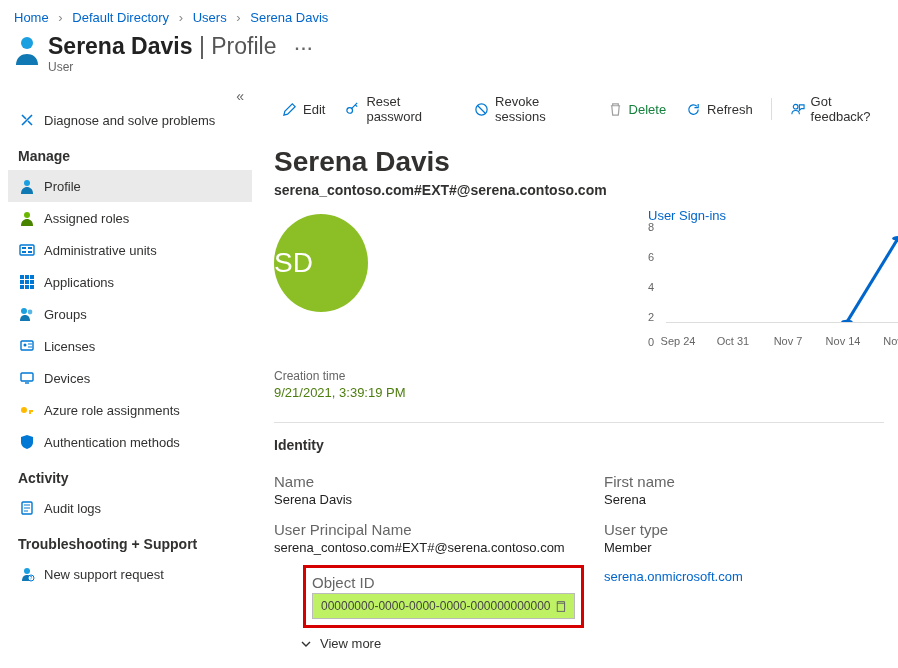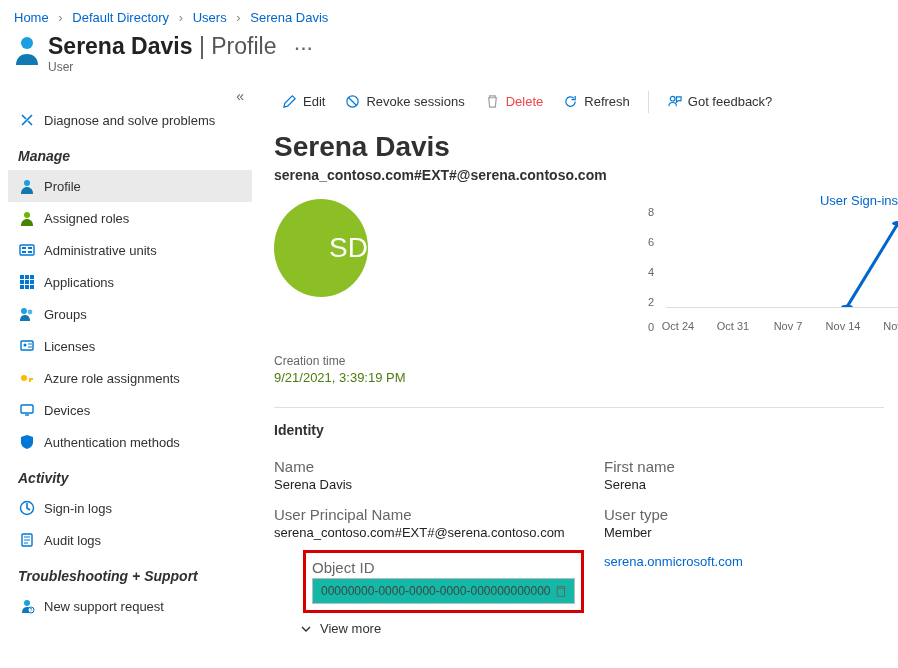--- a/index.html
+++ b/index.html
@@ -25,62 +25,62 @@
   .layout { display: flex; }
   .sidebar { width: 258px; flex-shrink: 0; padding: 4px 0 0 8px; }
   .collapse-handle { text-align: right; padding-right: 14px; color: #666; font-size: 14px;}
   .navitem {
     display: flex; align-items: center;
     padding: 7px 10px; cursor: pointer; border-radius: 0;
     margin-right: 6px;
   }
   .navitem.selected { background: #eaeaea; }
   .navitem .ico { width: 18px; height: 18px; margin-right: 8px; display:inline-flex; align-items:center; justify-content:center;}
-  .groupheader { font-weight: 600; padding: 12px 10px 6px 10px; font-size: 14px; font-style: italic;}
+  .groupheader { font-weight: 600; padding: 12px 10px 6px 10px; font-size: 14px;}
   .content { flex: 1; padding: 4px 0 0 16px; position: relative; min-width:0;}
   .toolbar { display: flex; align-items: center; border-bottom: none; padding: 2px 0 8px 0; gap: 4px;}
   .sep-vert { width:1px; height:22px; background:#ddd; margin: 0 6px;}
   .tbtn {
     display: inline-flex; align-items: center; gap: 6px;
     padding: 4px 8px; cursor: pointer; color: #323130; font-size: 13px;
     border-radius: 2px;
   }
-  .tbtn.disabled { color: #ef4444; cursor: default; }
+  .tbtn.disabled { color: #15803d; cursor: default; }
   .tbtn .ti { color: #0078d4; display:inline-flex;}
   .tbtn.disabled .ti { color: #a0a0a0; }
   .main-name { font-size: 28px; font-weight: 600; margin: 10px 0 4px 0; }
   .main-upn { font-size: 14px; font-weight: 700; margin-bottom: 16px; }
   .profile-row { display: flex; align-items:flex-start; gap: 40px; }
   .bigavatar {
     width: 98px; height: 98px; border-radius: 50%;
     background: #8cbf26; color: #fff; font-size: 28px; font-weight:400;
-    display: flex; align-items: center; justify-content: flex-end;
-  }
-  .chartwrap { flex:1; min-width:250px; margin-top:-6px;text-align:right;}
+    display: flex; align-items: center; justify-content: flex-start;
+  }
+  .chartwrap { flex:1; min-width:250px; margin-top:-6px;}
   .chart-title { color: #0066cc; font-size: 13px; margin-bottom:4px; cursor:pointer;}
   .chart { height: 120px; position: relative; padding-left:18px;}
   .y-tick { position:absolute; left:0; font-size:11px; color:#666; transform:translateY(-50%);}
   .chart-plot { position:absolute; left:18px; right:0; top:0; bottom:24px; border-bottom:1px solid #ddd;}
   .x-tick { position:absolute; bottom:0; font-size:11px; color:#666; transform:translateX(-50%); white-space:nowrap;}
   .meta-block { margin-top: 22px; padding-bottom:16px;}
   .meta-label { font-size: 12px; color: #666; }
   .meta-value { font-size: 13px; color: #4d7c0f; margin-top:2px;}
   hr.div { border:none; border-top:1px solid #e0e0e0; margin: 6px 0 14px 0; width: 610px; max-width:100%;}
   .section-h { font-weight: 700; font-size: 14px; margin-bottom: 20px; }
   .grid2 { display: grid; grid-template-columns: 310px 1fr; row-gap: 14px; column-gap: 20px; max-width:640px;}
   .field-label { font-size: 15px; color: #666; margin-bottom:2px;}
   .field-value { font-size: 13px; color: #222; }
   .objid-cell { position: relative; padding-left: 29px; }
   .redbox {
     padding: 6px; border: 3px solid #d60000;
     position: relative; margin-top:-4px;
   }
   .objid-input {
     display:flex; align-items:center;
-    background: #14b8a6; border:1px solid #bbb;
+    background: #bef264; border:1px solid #bbb;
     padding: 4px 6px; font-size:12px; color:#444;
   }
   .objid-input input {
     border:none; background:transparent; flex:1; font-size:12px; color:#444; outline:none;
     font-family: inherit;
   }
   .copybtn { width:16px; height:16px; display:inline-flex; align-items:center; justify-content:center; cursor:pointer; color:#666;}
   .viewmore { display:inline-flex; align-items:center; gap:8px; padding: 8px 0 4px 26px; cursor:pointer; font-size:13px;}
   svg { display:block; }
 </style>
@@ -193,55 +193,46 @@
             <rect x="2" y="3" width="12" height="9" rx="1" fill="none" stroke="#0078d4" stroke-width="1.4"></rect>
             <circle cx="6" cy="7" r="1.5" fill="#0078d4"></circle>
             <path d="M9 6h4M9 9h4" stroke="#0078d4" stroke-width="1.2"></path>
           </svg>
         </span>
       <span>Licenses</span>
     </div>
     <div class="navitem">
       <span class="ico">
           <svg width="16" height="16" viewBox="0 0 16 16">
+            <rect x="2" y="3" width="12" height="8" rx="1" fill="none" stroke="#0078d4" stroke-width="1.4"></rect>
+            <path d="M6 13h4" stroke="#0078d4" stroke-width="1.4"></path>
+          </svg>
+        </span>
+      <span>Devices</span>
+    </div>
+    <div class="navitem">
+      <span class="ico">
+          <svg width="16" height="16" viewBox="0 0 16 16">
             <circle cx="5" cy="8" r="3" fill="#ffb900"></circle>
             <path d="M8 8h6v2h-2v2h-2V8" fill="#ffb900"></path>
           </svg>
         </span>
       <span>Azure role assignments</span>
     </div>
     <div class="navitem">
       <span class="ico">
           <svg width="16" height="16" viewBox="0 0 16 16">
-            <rect x="2" y="3" width="12" height="8" rx="1" fill="none" stroke="#0078d4" stroke-width="1.4"></rect>
-            <path d="M6 13h4" stroke="#0078d4" stroke-width="1.4"></path>
-          </svg>
-        </span>
-      <span>Devices</span>
-    </div>
-    <div class="navitem">
-      <span class="ico">
-          <svg width="16" height="16" viewBox="0 0 16 16">
             <path d="M8 1l6 2v5c0 4-3 6-6 7-3-1-6-3-6-7V3z" fill="#0078d4"></path>
           </svg>
         </span>
       <span>Authentication methods</span>
     </div>
 
     <div class="groupheader">Activity</div>
 
-    <div class="navitem">
-      <span class="ico">
-          <svg width="16" height="16" viewBox="0 0 16 16">
-            <path d="M8 3v5l3 2" stroke="#0078d4" stroke-width="1.6" fill="none"></path>
-            <circle cx="8" cy="8" r="6.5" fill="none" stroke="#0078d4" stroke-width="1.4"></circle>
-          </svg>
-        </span>
-      <span>Sign-in logs</span>
-    </div>
     <div class="navitem">
       <span class="ico">
           <svg width="16" height="16" viewBox="0 0 16 16">
             <rect x="3" y="2" width="10" height="12" rx="1" fill="none" stroke="#0078d4" stroke-width="1.4"></rect>
             <path d="M5 5h6M5 8h6M5 11h4" stroke="#0078d4" stroke-width="1.2"></path>
           </svg>
         </span>
       <span>Audit logs</span>
     </div>
 
@@ -263,20 +254,29 @@
   <div class="content">
     
     <div class="toolbar">
       <div class="tbtn">
         <span class="ti">
             <svg width="15" height="15" viewBox="0 0 16 16">
               <path d="M2 14l1-4 8-8 3 3-8 8-4 1z" fill="none" stroke="#0078d4" stroke-width="1.3"></path>
             </svg>
           </span>
         <span>Edit</span>
+      </div>
+      <div class="tbtn">
+        <span class="ti">
+            <svg width="15" height="15" viewBox="0 0 16 16">
+              <circle cx="5" cy="9" r="3" fill="none" stroke="#0078d4" stroke-width="1.3"></circle>
+              <path d="M7 7l6-6M11 3l2 2" stroke="#0078d4" stroke-width="1.3" fill="none"></path>
+            </svg>
+          </span>
+        <span>Reset password</span>
       </div>
       <div class="tbtn">
         <span class="ti">
             <svg width="15" height="15" viewBox="0 0 16 16">
               <circle cx="8" cy="8" r="6" fill="none" stroke="#0078d4" stroke-width="1.3"></circle>
               <path d="M4 4l8 8" stroke="#0078d4" stroke-width="1.3"></path>
             </svg>
           </span>
         <span>Revoke sessions</span>
       </div>
@@ -325,21 +325,21 @@
           <div class="y-tick" style="top:50%">4</div>
           <div class="y-tick" style="top:75%">2</div>
           <div class="y-tick" style="top:96%">0</div>
           <div class="chart-plot">
             <svg width="100%" height="100%" viewBox="0 0 100 100" preserveAspectRatio="none">
               <polyline points="78,100 100,12" fill="none" stroke="#0066cc" stroke-width="1.5"></polyline>
               <circle cx="78" cy="100" r="2.5" fill="#0066cc"></circle>
               <circle cx="100" cy="12" r="2.5" fill="#0066cc"></circle>
             </svg>
           </div>
-          <div class="x-tick" style="left:12%">Oct 24</div>
+          <div class="x-tick" style="left:12%">Sep 24</div>
           <div class="x-tick" style="left:34%">Oct 31</div>
           <div class="x-tick" style="left:56%">Nov 7</div>
           <div class="x-tick" style="left:78%">Nov 14</div>
           <div class="x-tick" style="left:98%">Nov</div>
         </div>
       </div>
     </div>
 
     <div class="meta-block">
       <div class="meta-label">Creation time</div>

